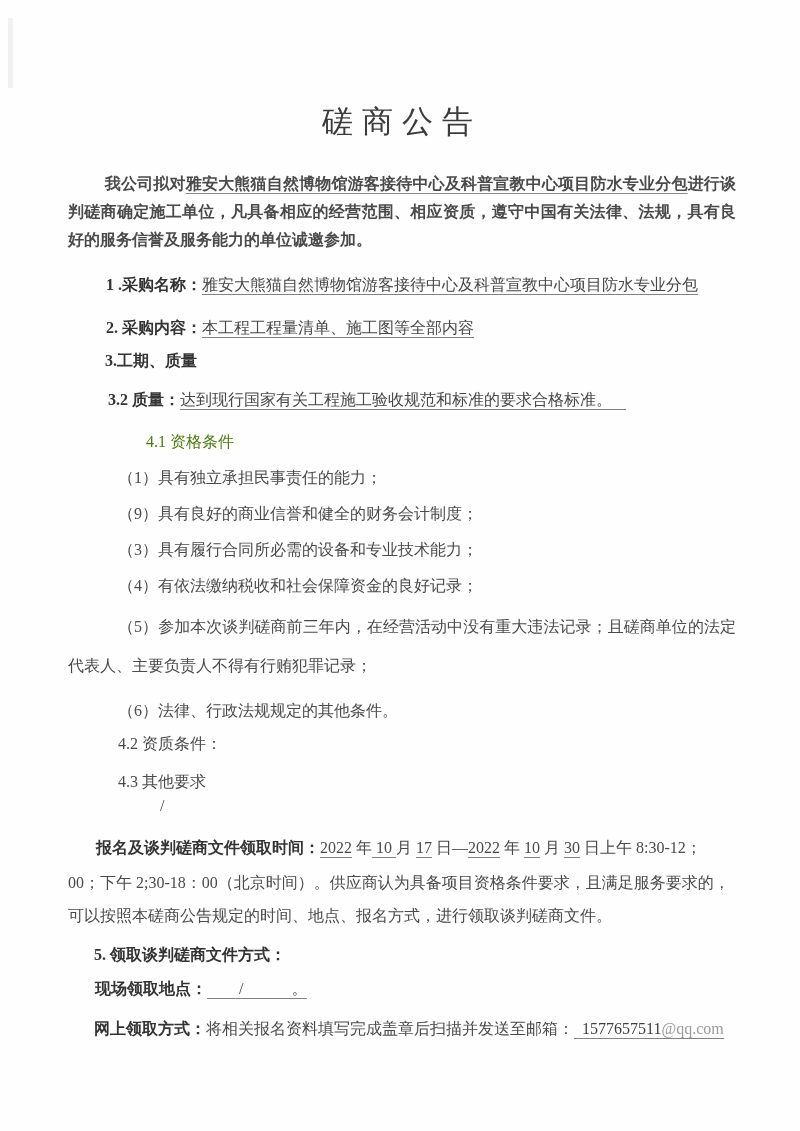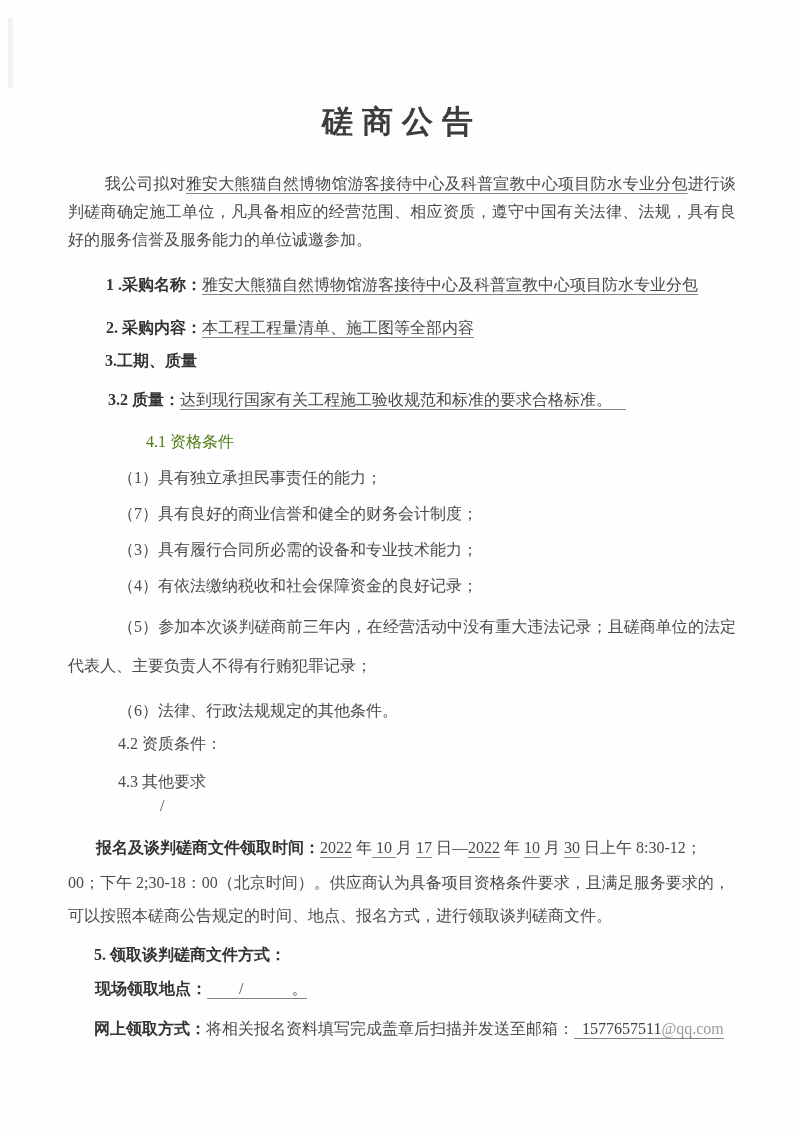--- a/index.html
+++ b/index.html
@@ -24,31 +24,32 @@
   .content {
     position: absolute; left: 68px; top: 0;
     width: 668px;
     font-size: 16px;
     line-height: 1.3;
   }
   .title {
     margin-top: 100px;
     text-align: center;
     font-size: 31px;
-    font-weight: 700;
+    font-weight: 400;
     letter-spacing: 9px;
     color: #3c3c3c;
     line-height: 44px;
   }
   .intro {
     margin-top: 26px;
     text-indent: 2.3em;
     text-align: justify;
     line-height: 28px;
     color: #4a4a4a;
+    font-weight: bold;
   }
   .u-wrap {
     text-decoration: underline;
     text-decoration-color: #8a8a8a;
     text-underline-offset: 4px;
   }
   .uline {
     border-bottom: 1px solid #828282;
     padding-bottom: 1px;
   }
@@ -93,21 +94,21 @@
 
     <div class="h3">3.工期、质量</div>
 
 
     <div class="line s32"><span class="lbl">3.2 质量：</span><span class="uline u-pad">达到现行国家有关工程施工验收规范和标准的要求合格标准。</span></div>
 
 
     <div class="h41">4.1 资格条件</div>
 
     <div class="qual">（1）具有独立承担民事责任的能力；</div>
-    <div class="qual">（7）具有良好的商业信誉和健全的财务会计制度；</div>
+    <div class="qual">（9）具有良好的商业信誉和健全的财务会计制度；</div>
     <div class="qual">（3）具有履行合同所必需的设备和专业技术能力；</div>
     <div class="qual">（4）有依法缴纳税收和社会保障资金的良好记录；</div>
     <div class="qual wrap2">（5）参加本次谈判磋商前三年内，在经营活动中没有重大违法记录；且磋商单位的法定代表人、主要负责人不得有行贿犯罪记录；</div>
     <div class="qual">（6）法律、行政法规规定的其他条件。</div>
 
     <div class="h42">4.2 资质条件：</div>
 
 
     <div class="h43">4.3 其他要求</div>
 

